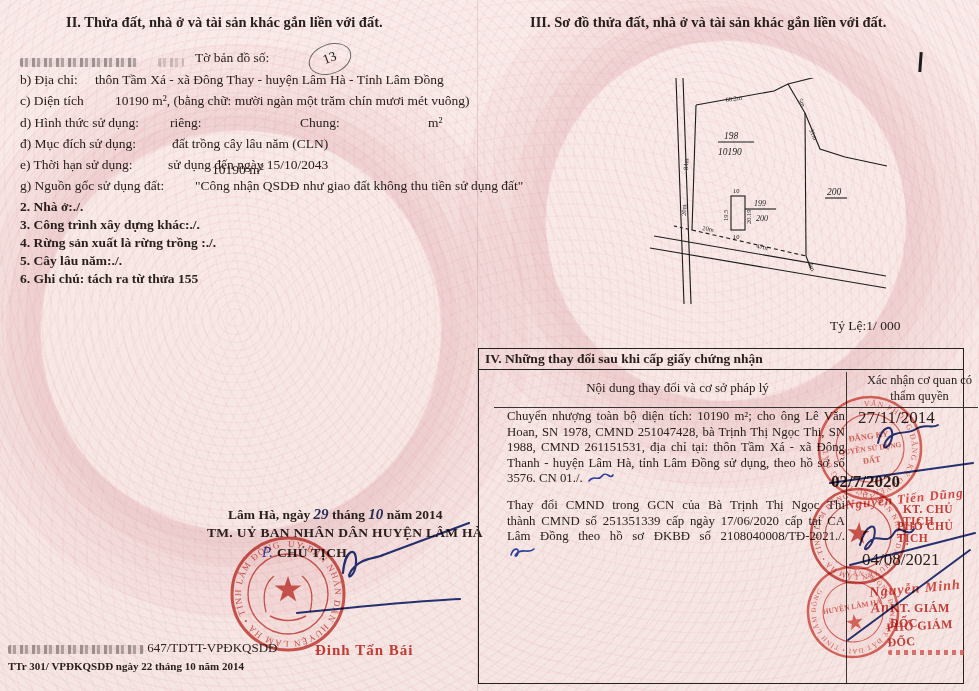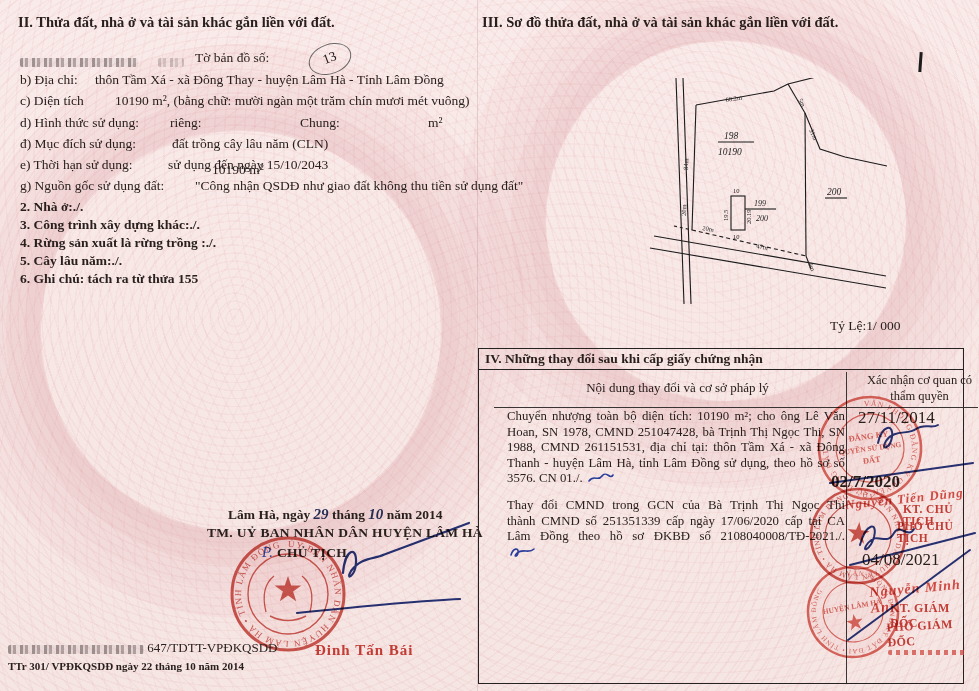--- a/index.html
+++ b/index.html
@@ -8,21 +8,21 @@
     background-color:#f8eae8;
     background-image:
       repeating-radial-gradient(circle at 24% 46%, rgba(224,150,152,.10) 0 1.5px, rgba(255,255,255,0) 1.5px 8px),
       repeating-radial-gradient(circle at 72% 22%, rgba(224,150,152,.09) 0 1.5px, rgba(255,255,255,0) 1.5px 10px),
       repeating-radial-gradient(circle at 58% 80%, rgba(224,150,152,.08) 0 1.5px, rgba(255,255,255,0) 1.5px 12px),
       linear-gradient(#f9ebe9,#f5e5e3);}
   .bigring{position:absolute;border-radius:50%;border:1px solid rgba(214,120,130,.16);
     box-shadow:0 0 0 16px rgba(214,120,130,.045),0 0 0 34px rgba(214,120,130,.07),
                0 0 0 58px rgba(214,120,130,.04),0 0 0 86px rgba(214,120,130,.06);}
   .abs{position:absolute;white-space:nowrap;}
-  .sec-title{font-weight:bold;font-size:14.5px;}
+  .sec-title{font-weight:bold;font-size:14.5px;margin-left:48px;}
   .row{position:absolute;font-size:13.5px;white-space:nowrap;}
   .row .p{position:absolute;top:0;white-space:nowrap;}
   .smudge{display:inline-block;height:9px;border-radius:2px;
     background:repeating-linear-gradient(90deg, rgba(70,58,58,.5) 0 3px, rgba(70,58,58,.1) 3px 5px, rgba(70,58,58,.4) 5px 8px, rgba(70,58,58,.06) 8px 12px);
     filter:blur(.6px);vertical-align:middle;}
   .circled{display:inline-block;min-width:30px;height:25px;line-height:24px;text-align:center;
     border:1.5px solid rgba(70,70,70,.8);border-radius:50%;transform:rotate(-20deg);padding:1px 6px 2px;}
   .item{position:absolute;font-weight:bold;font-size:13.5px;white-space:nowrap;}
   .hand{font-style:italic;color:#252c52;}
   .blue{color:#2a3d9b;}

